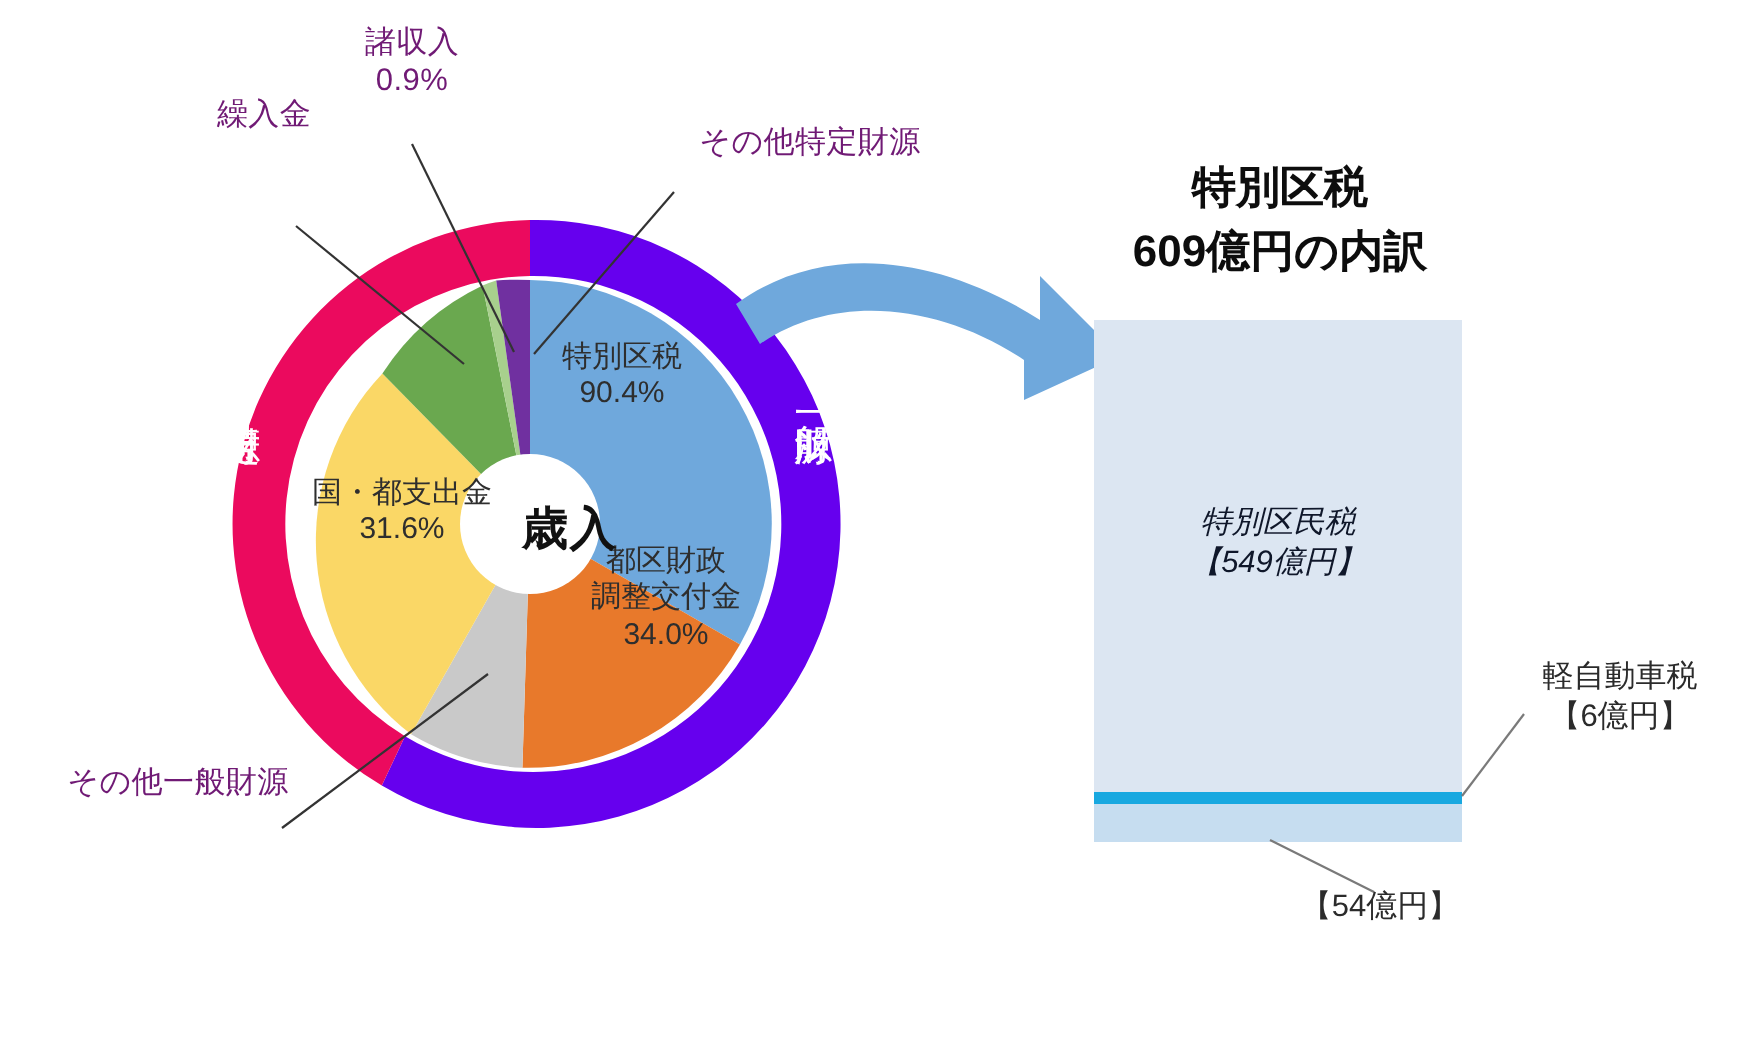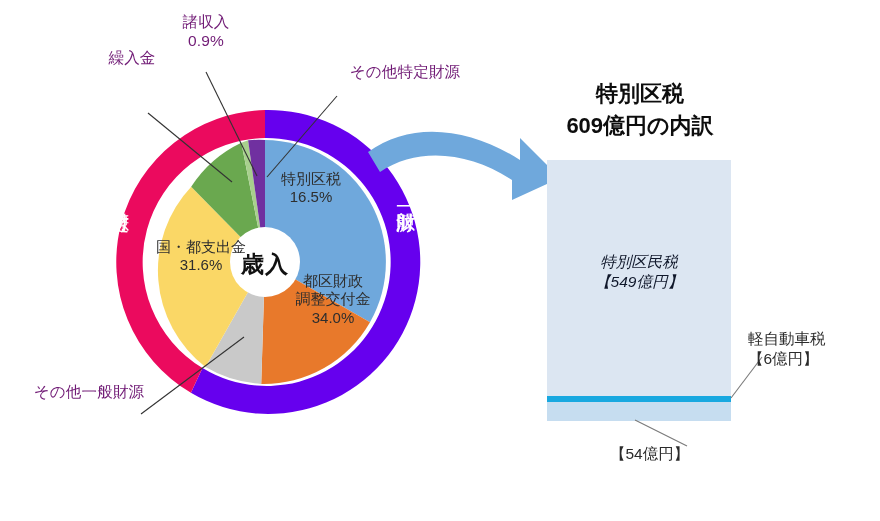--- a/index.html
+++ b/index.html
@@ -84,20 +84,21 @@
     color: #0f172a;
     text-align: center;
     white-space: nowrap;
     font-style: italic;
   }
   .bar-callout {
     position: absolute;
     font-size: 15.5px;
     line-height: 1.28;
     color: #2b2b2b;
+    text-align: center;
     white-space: nowrap;
   }
 </style>
 </head>
 <body>
 
 <div id="stage">
 
   <svg class="layer" viewBox="0 0 880 521">
     <defs></defs>
@@ -166,38 +167,38 @@
   <div class="callout" style="left:330px; top:62px; width:150px;">
     <div>その他特定財源</div>
   </div>
 
   <div class="callout" style="left:14px; top:382px; width:150px;">
     <div>その他一般財源</div>
   </div>
 
   <div class="slice-label" style="left:265px; top:170px; width:92px;">
     <div>特別区税</div>
-    <div>16.5%</div>
+    <div>90.4%</div>
   </div>
 
   <div class="slice-label" style="left:283px; top:272px; width:100px;">
     <div>都区財政</div>
     <div>調整交付金</div>
     <div>34.0%</div>
   </div>
 
   <div class="slice-label" style="left:141px; top:238px; width:120px;">
     <div>国・都支出金</div>
     <div>31.6%</div>
   </div>
 
   <div class="ring-label" style="left:110px; top:196px;">特定財源</div>
   <div class="ring-label" style="left:396px; top:196px;">一般財源</div>
 
-  <div class="center-label" style="left:232px; top:249px; width:66px;">歳入</div>
+  <div class="center-label" style="left:232px; top:249px; width:66px;padding-left:20px;">歳入</div>
 
   <div class="panel-title" style="left:480px; top:78px;">
     <div>特別区税</div>
     <div>609億円の内訳</div>
   </div>
 
   <div class="bar-seg-label" style="left:549px; top:252px; width:180px;">
     <div>特別区民税</div>
     <div>【549億円】</div>
   </div>

